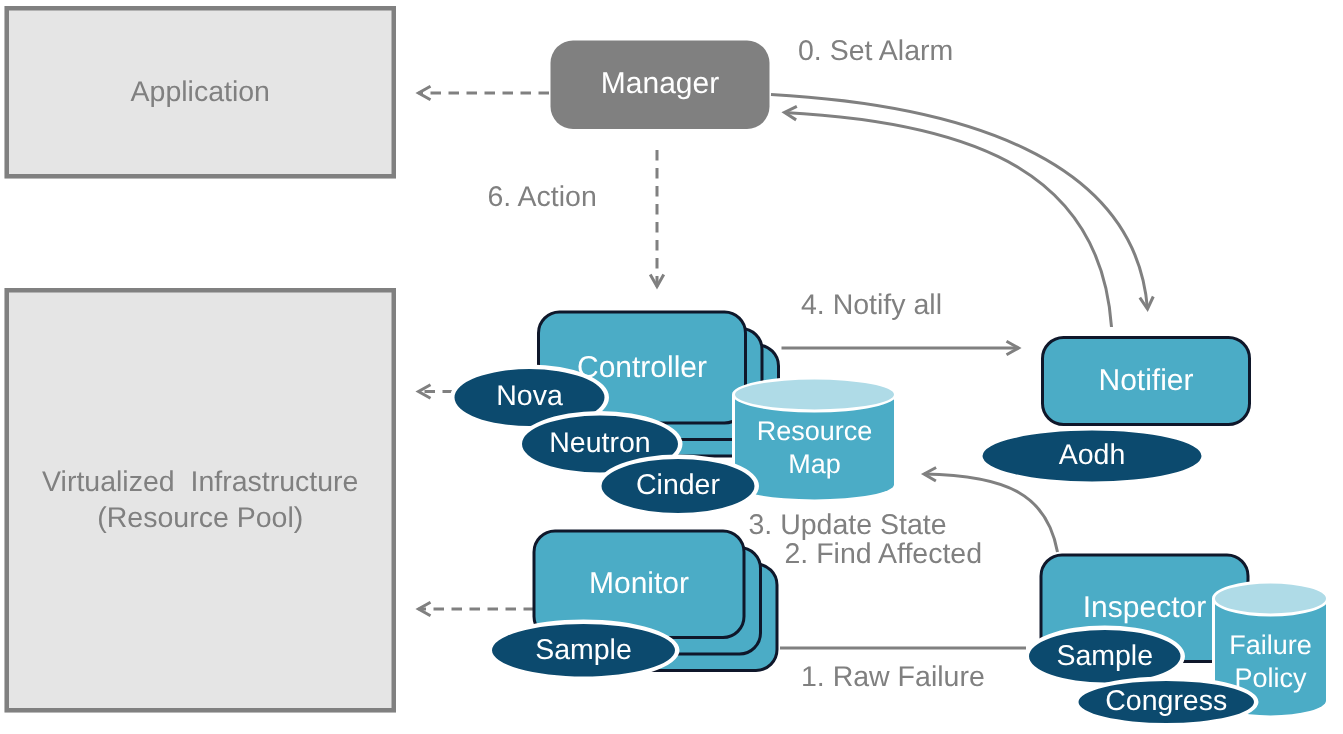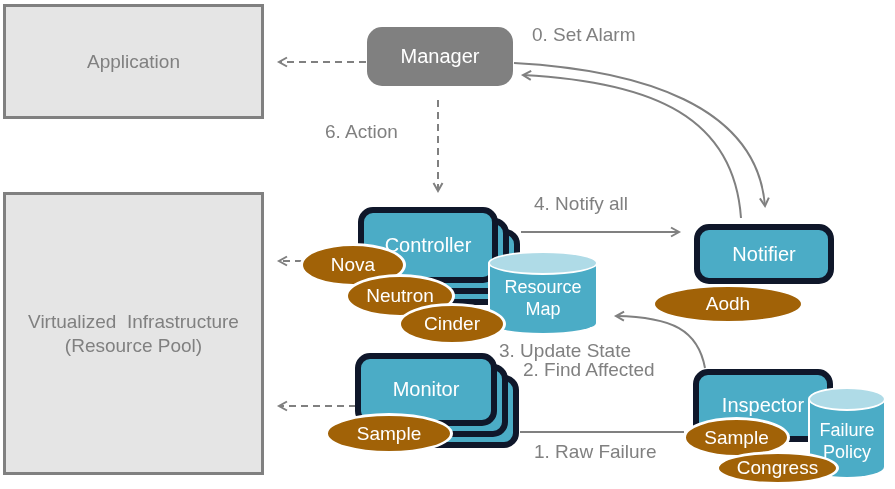--- a/index.html
+++ b/index.html
@@ -7,28 +7,28 @@
     position:relative;width:895px;height:489px;overflow:hidden;background:#fff;
     font-family:"Liberation Sans", sans-serif;
   }
   .connectors{position:absolute;left:0;top:0;z-index:1;}
   .box{
     position:absolute;box-sizing:border-box;background:#e5e5e5;border:3px solid #808080;
     color:#808080;display:flex;align-items:center;justify-content:center;text-align:center;
     font-size:19px;line-height:1.25;z-index:2;
   }
   .rbox{
-    position:absolute;box-sizing:border-box;background:#4BACC6;border:6px solid #0f172a;
+    position:absolute;box-sizing:border-box;background:#4BACC6;border:2px solid #0f172a;
     border-radius:15px;color:#fff;display:flex;align-items:center;justify-content:center;
     font-size:20px;z-index:3;
   }
   .layer{z-index:2;}
   .grayfill{background:#808080;border:none;}
   .ellipse{
-    position:absolute;box-sizing:border-box;background:#a16207;border:3px solid #fff;
+    position:absolute;box-sizing:border-box;background:#0c4a6e;border:3px solid #fff;
     border-radius:50%;color:#fff;display:flex;align-items:center;justify-content:center;
     font-size:19px;z-index:6;
   }
   .cyl{position:absolute;z-index:5;}
   .cyl-top{
     position:absolute;left:0;right:0;top:0;background:#AFDBE7;border:2px solid #fff;
     border-radius:50%;box-sizing:border-box;
   }
   .cyl-body{
     position:absolute;left:0;right:0;bottom:0;background:#4BACC6;border:2px solid #fff;

